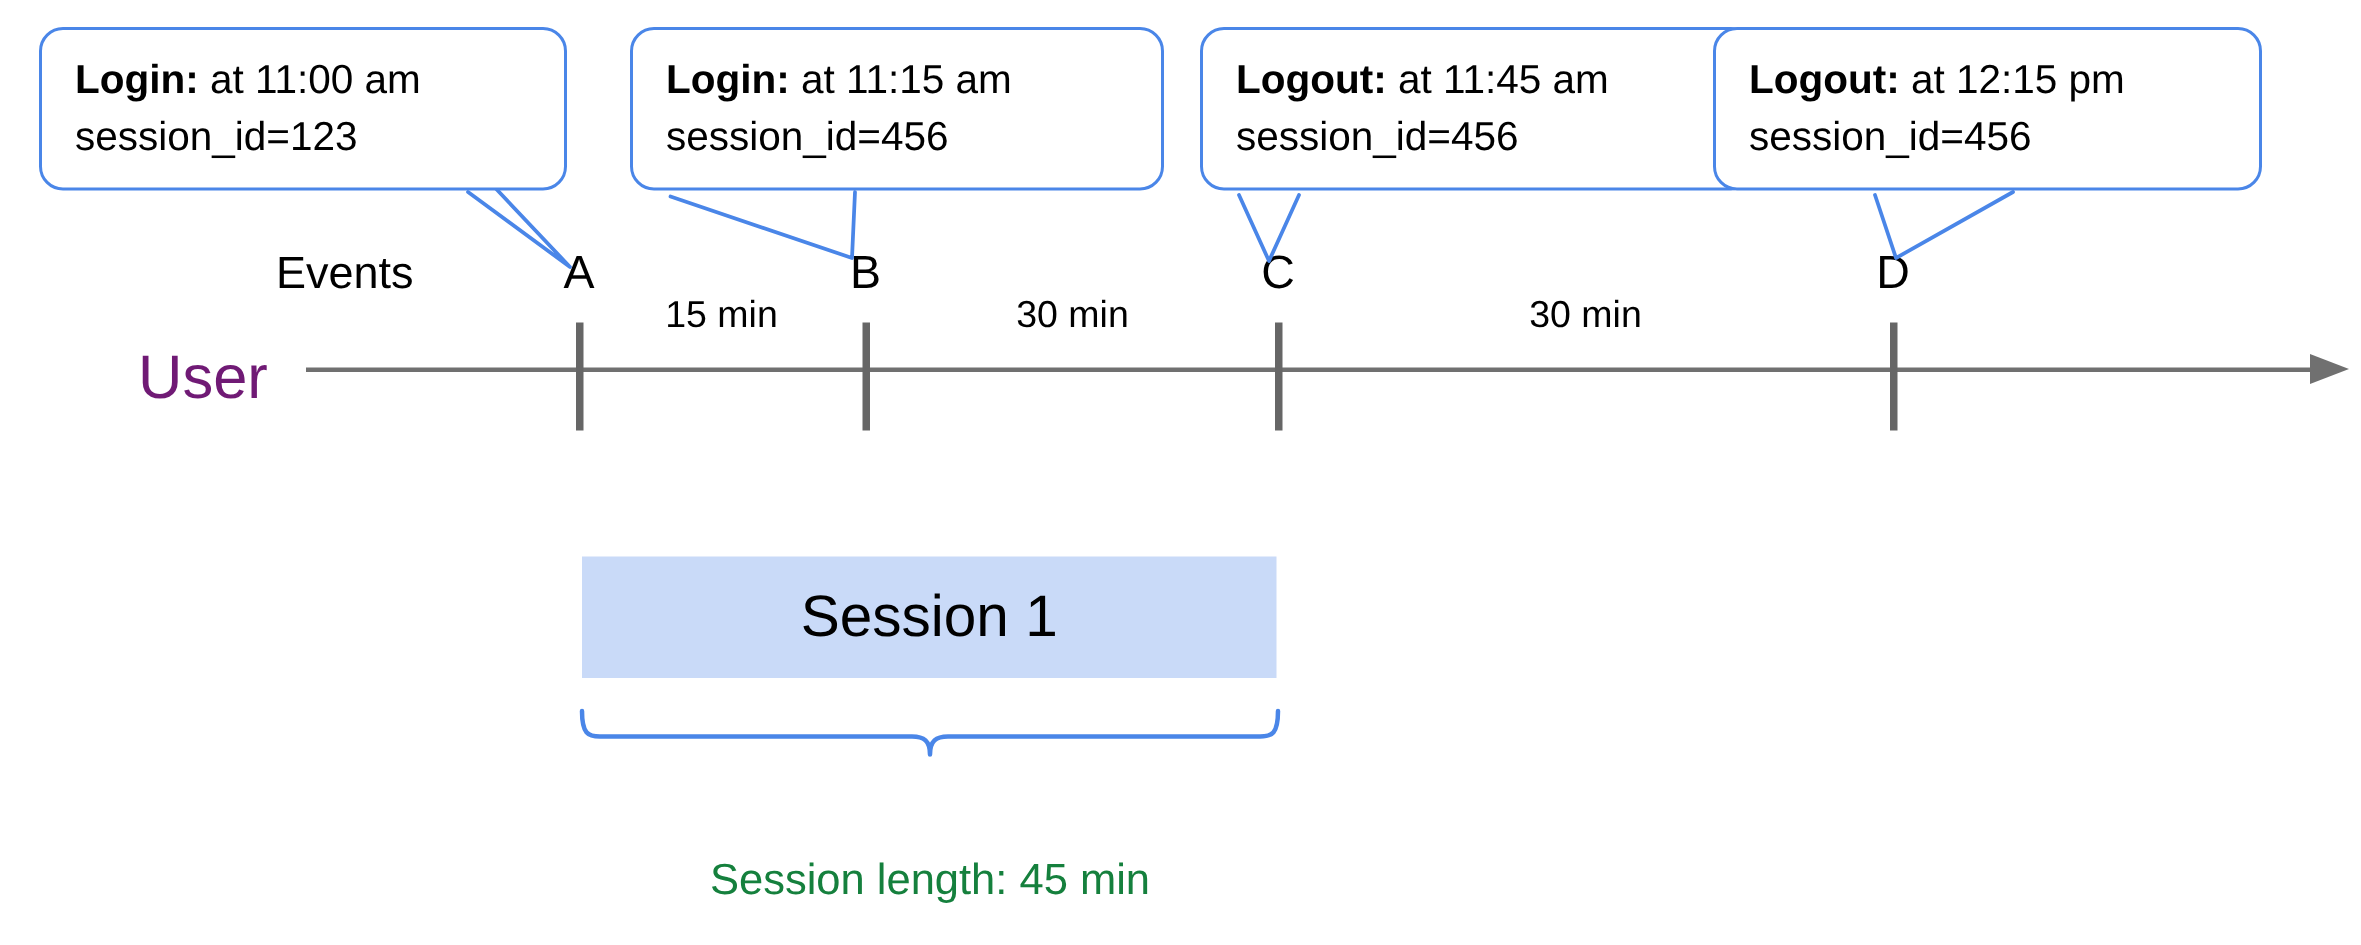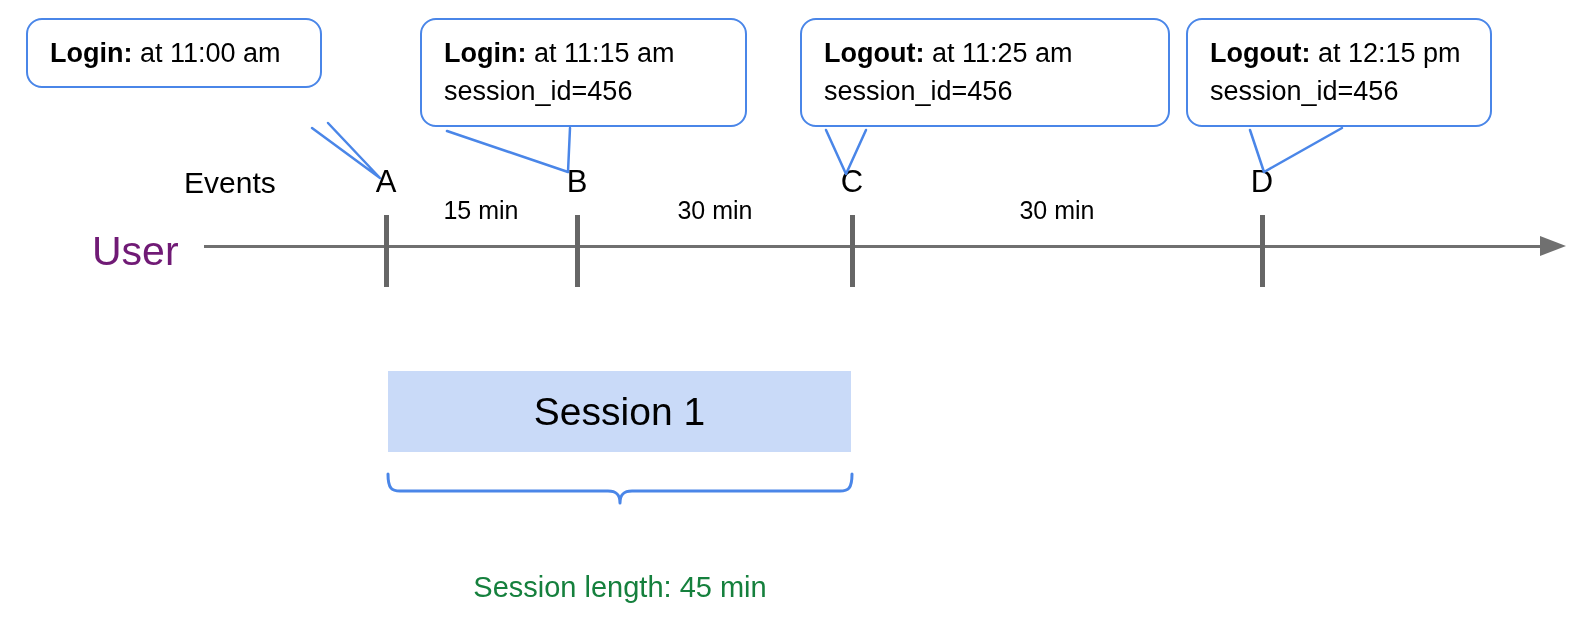--- a/index.html
+++ b/index.html
@@ -100,35 +100,36 @@
     height: 630px;
     pointer-events: none;
     z-index: 2;
   }
 </style>
 </head>
 <body>
 
 <div id="stage">
 
-  <div class="callout" id="callout-A" style="left:26px; top:18px; width:296px;">
+  <div class="callout" id="callout-A" style="left:26px; top:18px; width:352px;">
     <span class="lead">Login:</span><span> at 11:00 am</span>
+    <span class="line2">session_id=123</span>
   </div>
 
-  <div class="callout" id="callout-B" style="left:420px; top:18px; width:327px;">
+  <div class="callout" id="callout-B" style="left:420px; top:18px; width:356px;">
     <span class="lead">Login:</span><span> at 11:15 am</span>
     <span class="line2">session_id=456</span>
   </div>
 
   <div class="callout" id="callout-C" style="left:800px; top:18px; width:370px;">
-    <span class="lead">Logout:</span><span> at 11:25 am</span>
+    <span class="lead">Logout:</span><span> at 11:45 am</span>
     <span class="line2">session_id=456</span>
   </div>
 
-  <div class="callout" id="callout-D" style="left:1186px; top:18px; width:306px;">
+  <div class="callout" id="callout-D" style="left:1142px; top:18px; width:366px;">
     <span class="lead">Logout:</span><span> at 12:15 pm</span>
     <span class="line2">session_id=456</span>
   </div>
 
   <svg class="overlay" viewBox="0 0 1574 630">
 
     <polyline points="312,128 380,178 328,123" fill="none" stroke="#4a86e8" stroke-width="2.5" stroke-linejoin="round" stroke-linecap="round"></polyline>
 
     <polyline points="447,131 568,172 570,128" fill="none" stroke="#4a86e8" stroke-width="2.5" stroke-linejoin="round" stroke-linecap="round"></polyline>
 

